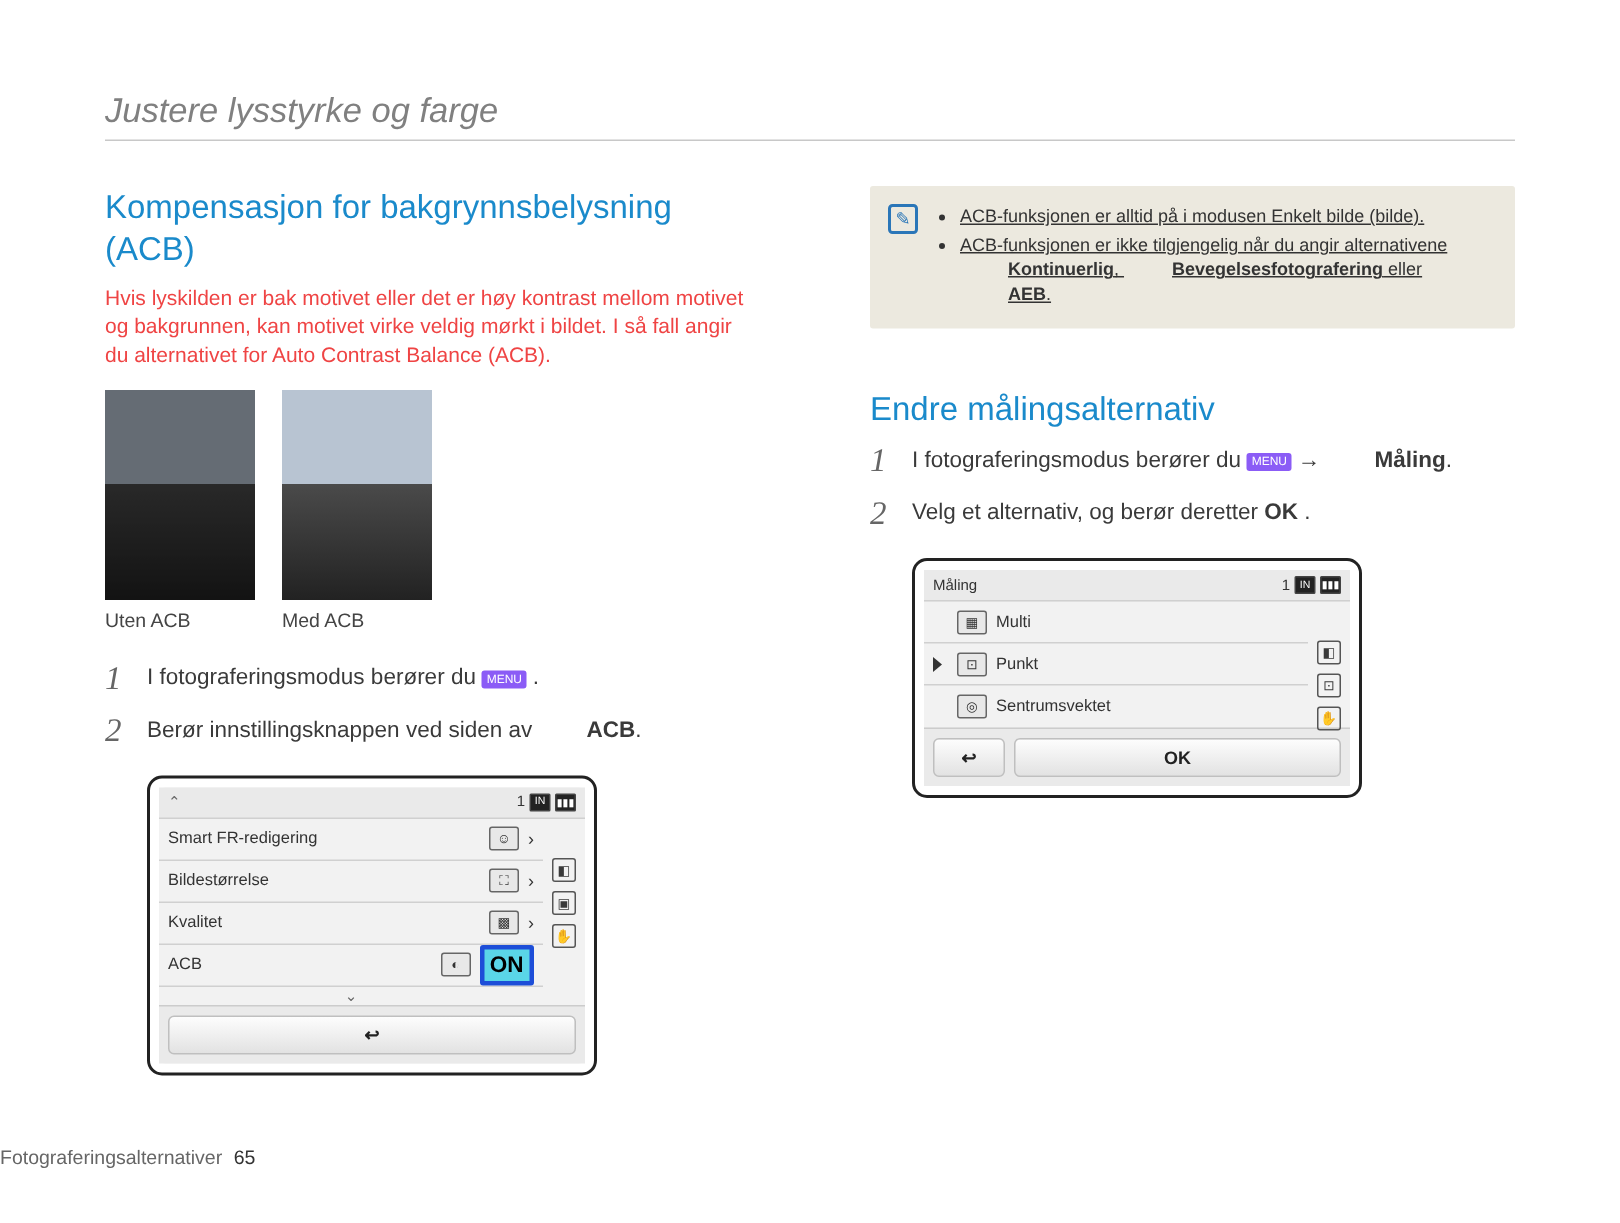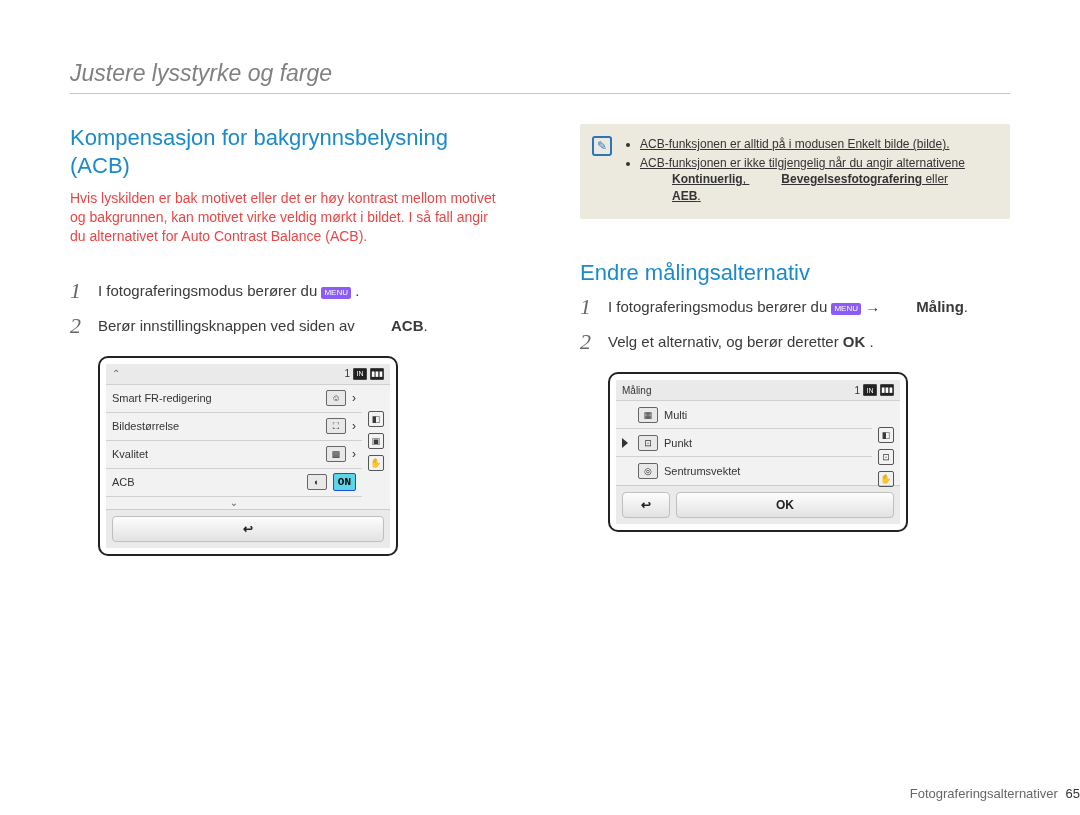--- a/index.html
+++ b/index.html
@@ -122,26 +122,25 @@
     border-radius: 2px;
     background: #e8e8e8;
     display: flex; align-items: center; justify-content: center;
     font-size: 9px;
     color: #333;
   }
   .chev { font-size: 12px; color: #333; }
   .on-pill {
     background: #5ad6e8;
     color: #000;
-    font-size: 11px;
+    font-size: 15px;
     font-weight: 700;
     padding: 2px 4px;
-    border: 1px solid #1d4ed8;
-    border-radius: 2px;
-    font-family: Liberation Mono, monospace;
+    border: 3px solid #1d4ed8;
+    border-radius: 2px;
   }
   .lcd-topbar {
     display: flex;
     justify-content: space-between;
     align-items: center;
     font-size: 10px;
     padding: 4px 6px;
     border-bottom: 1px solid #d0d0d0;
     color: #333;
     background: #eaeaea;
@@ -226,40 +225,48 @@
     border-radius: 3px;
     color: #2a76b8;
     display: flex; align-items: center; justify-content: center;
     font-size: 12px;
     font-family: Georgia, serif;
   }
   .note ul { list-style: disc; padding-left: 14px; }
   .note li { margin-bottom: 3px; text-decoration: underline; }
   .footer {
     position: absolute;
-    bottom: 14px;
+    bottom: 36px;
     left: 0; right: 0;
-    text-align: right;
+    text-align: left;
     font-size: 13px;
     color: #666;
   }
   .footer .pn { color: #333; margin-left: 4px; }
 </style>
 </head>
 <body>
 
 <div class="page-header">Justere lysstyrke og farge</div>
 
 <div class="columns">
 
   <div class="col">
     <h2 class="section-title">Kompensasjon for bakgrynnsbelysning (ACB)</h2>
     <p class="body">Hvis lyskilden er bak motivet eller det er høy kontrast mellom motivet og bakgrunnen, kan motivet virke veldig mørkt i bildet. I så fall angir du alternativet for Auto Contrast Balance (ACB).</p>
 
     <div class="compare">
+      <div class="cell">
+        <div class="thumb dark"></div>
+        <div class="caption">Uten ACB</div>
+      </div>
+      <div class="cell">
+        <div class="thumb"></div>
+        <div class="caption">Med ACB</div>
+      </div>
     </div>
 
     <ol class="steps">
       <li>
         <span>I fotograferingsmodus berører du </span>
         <span class="menu-badge">MENU</span>
         <span> .</span>
       </li>
       <li>
         <span>Berør innstillingsknappen ved siden av </span><span class="strong">ACB</span><span>.</span>

